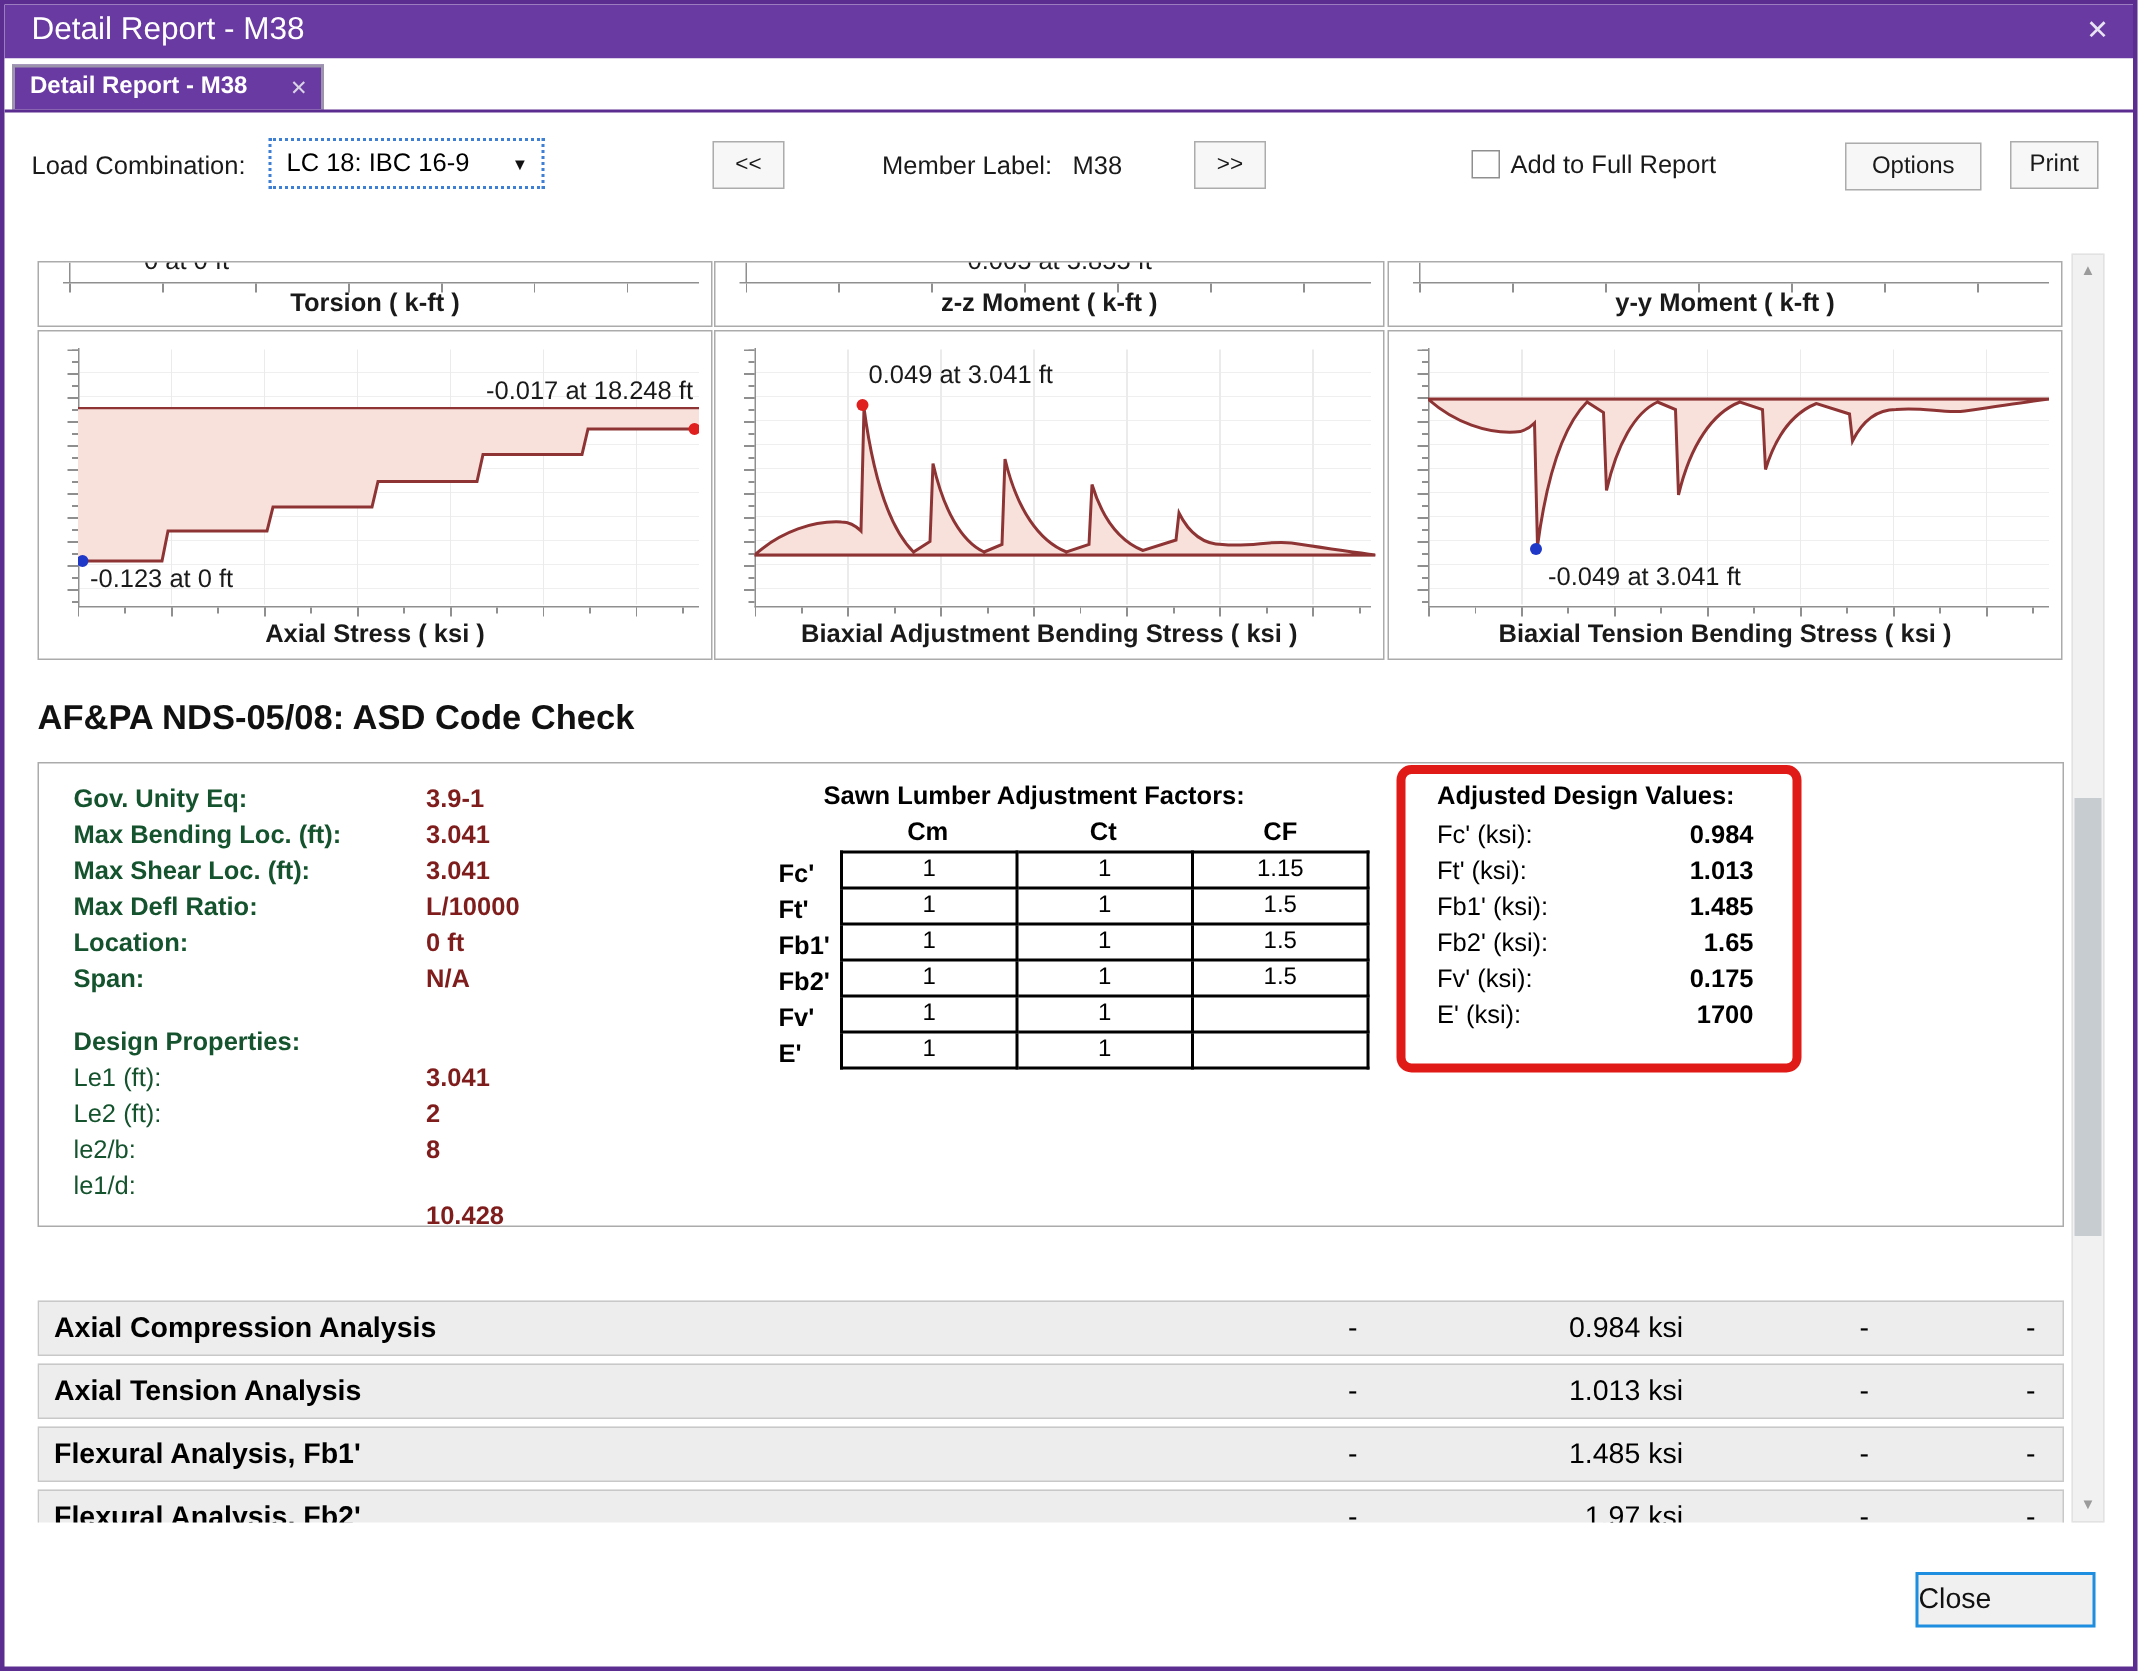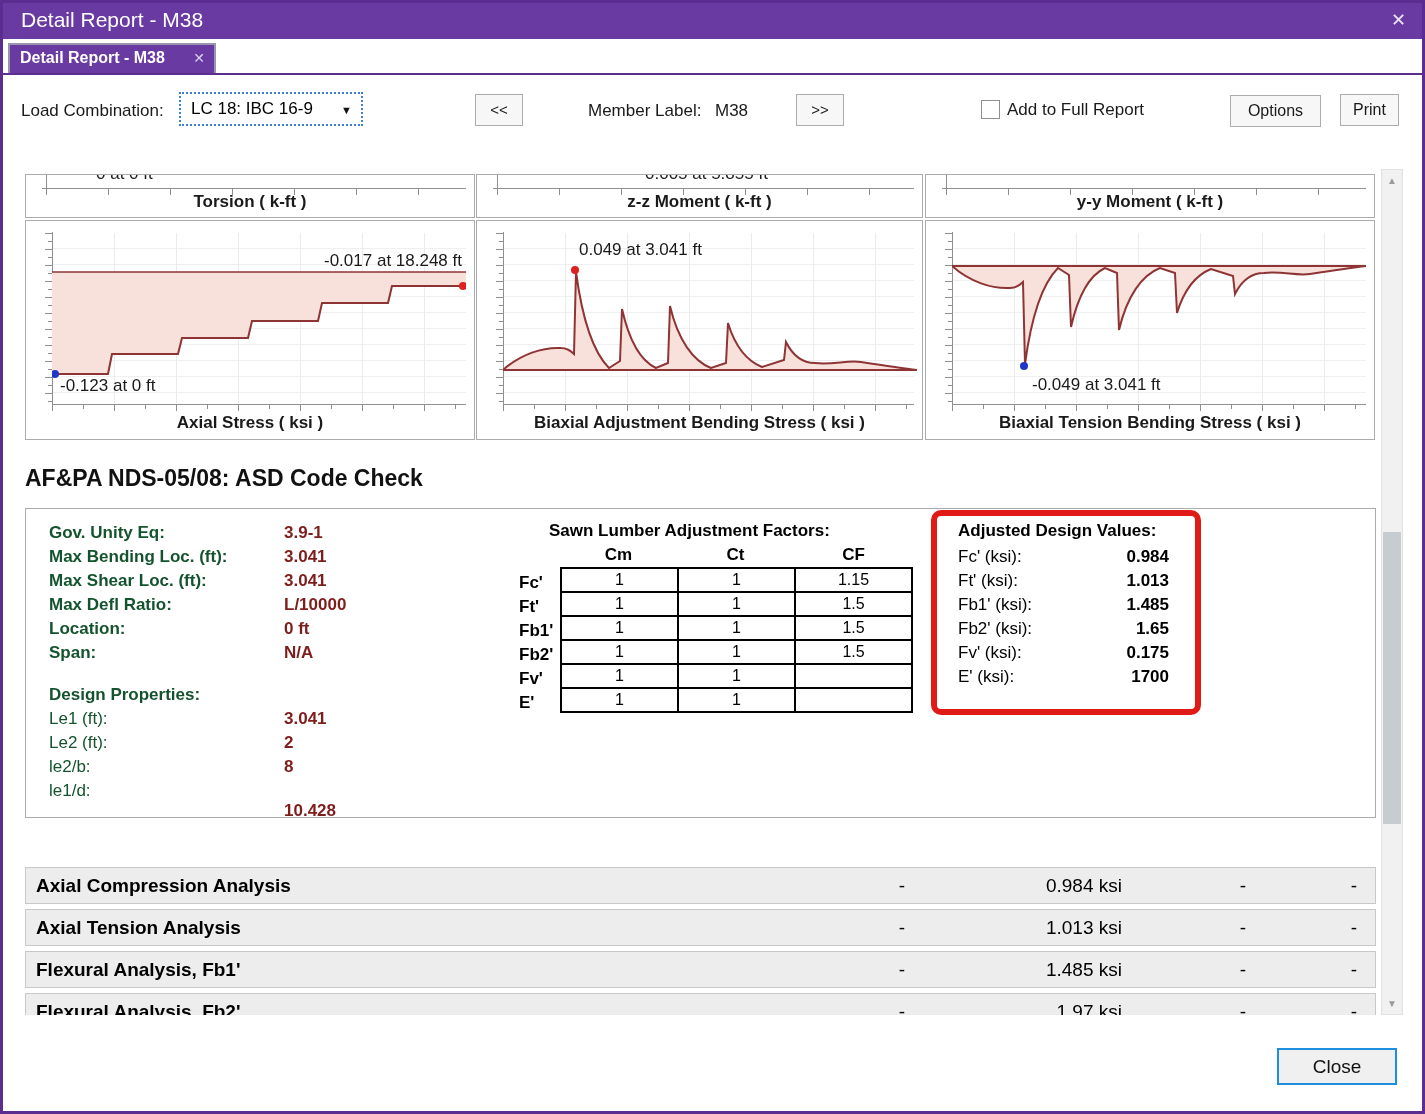--- a/index.html
+++ b/index.html
@@ -88,21 +88,21 @@
   .lrow.head .c-avail { font-weight:bold; }
 
   
   .sbar { position:absolute; left:1378px; top:166px; width:22px; height:846px; background:#F1F1F1;
           border:1px solid #E2E2E2; }
   .sbar .arrow { position:absolute; left:0; width:100%; text-align:center; color:#9B9B9B;
                  font-size:10px; }
   .sthumb { position:absolute; left:1px; top:529px; width:18px; height:292px; background:#C7CCD1; }
 
   .closebtn { position:absolute; left:1274px; top:1045px; width:120px; height:37px;
-              background:#F0F0F0; border:2px solid #1E8FE0; font-size:19px; text-align:center;
+              background:#F0F0F0; border:2px solid #1E8FE0; font-size:19px; 
               line-height:33px; color:#111; cursor:default; }
 </style>
 </head>
 <body>
 
 <div class="win">
 
   <div class="titlebar">
     <div class="t">Detail Report - M38</div>
     <div class="x">✕</div>

